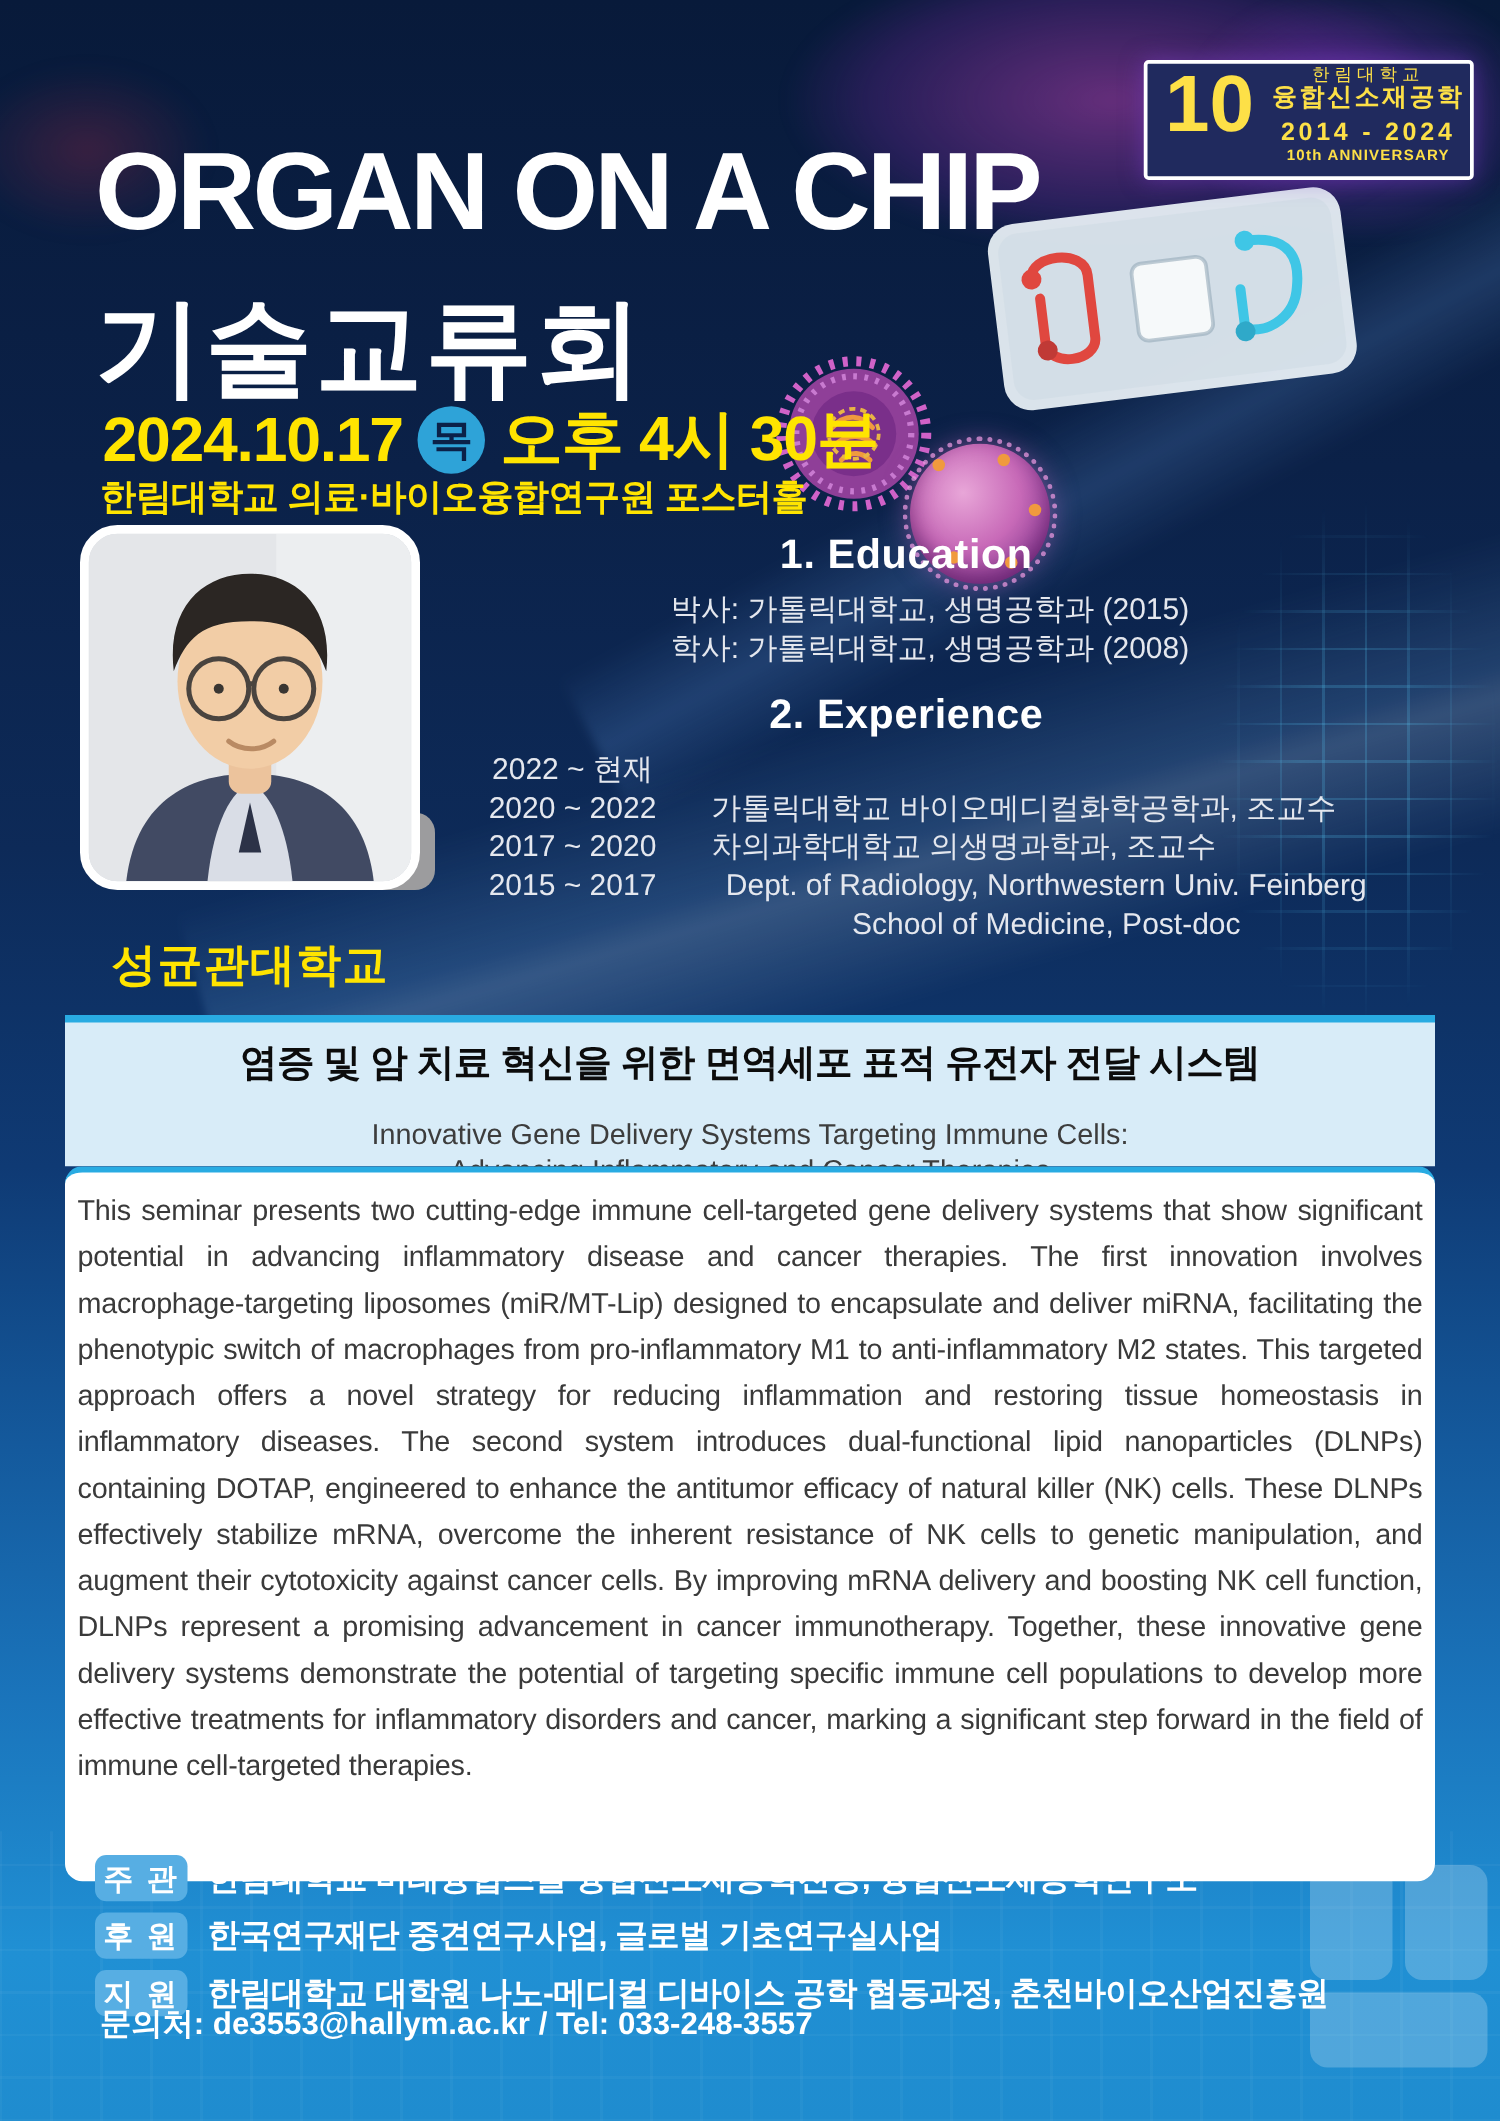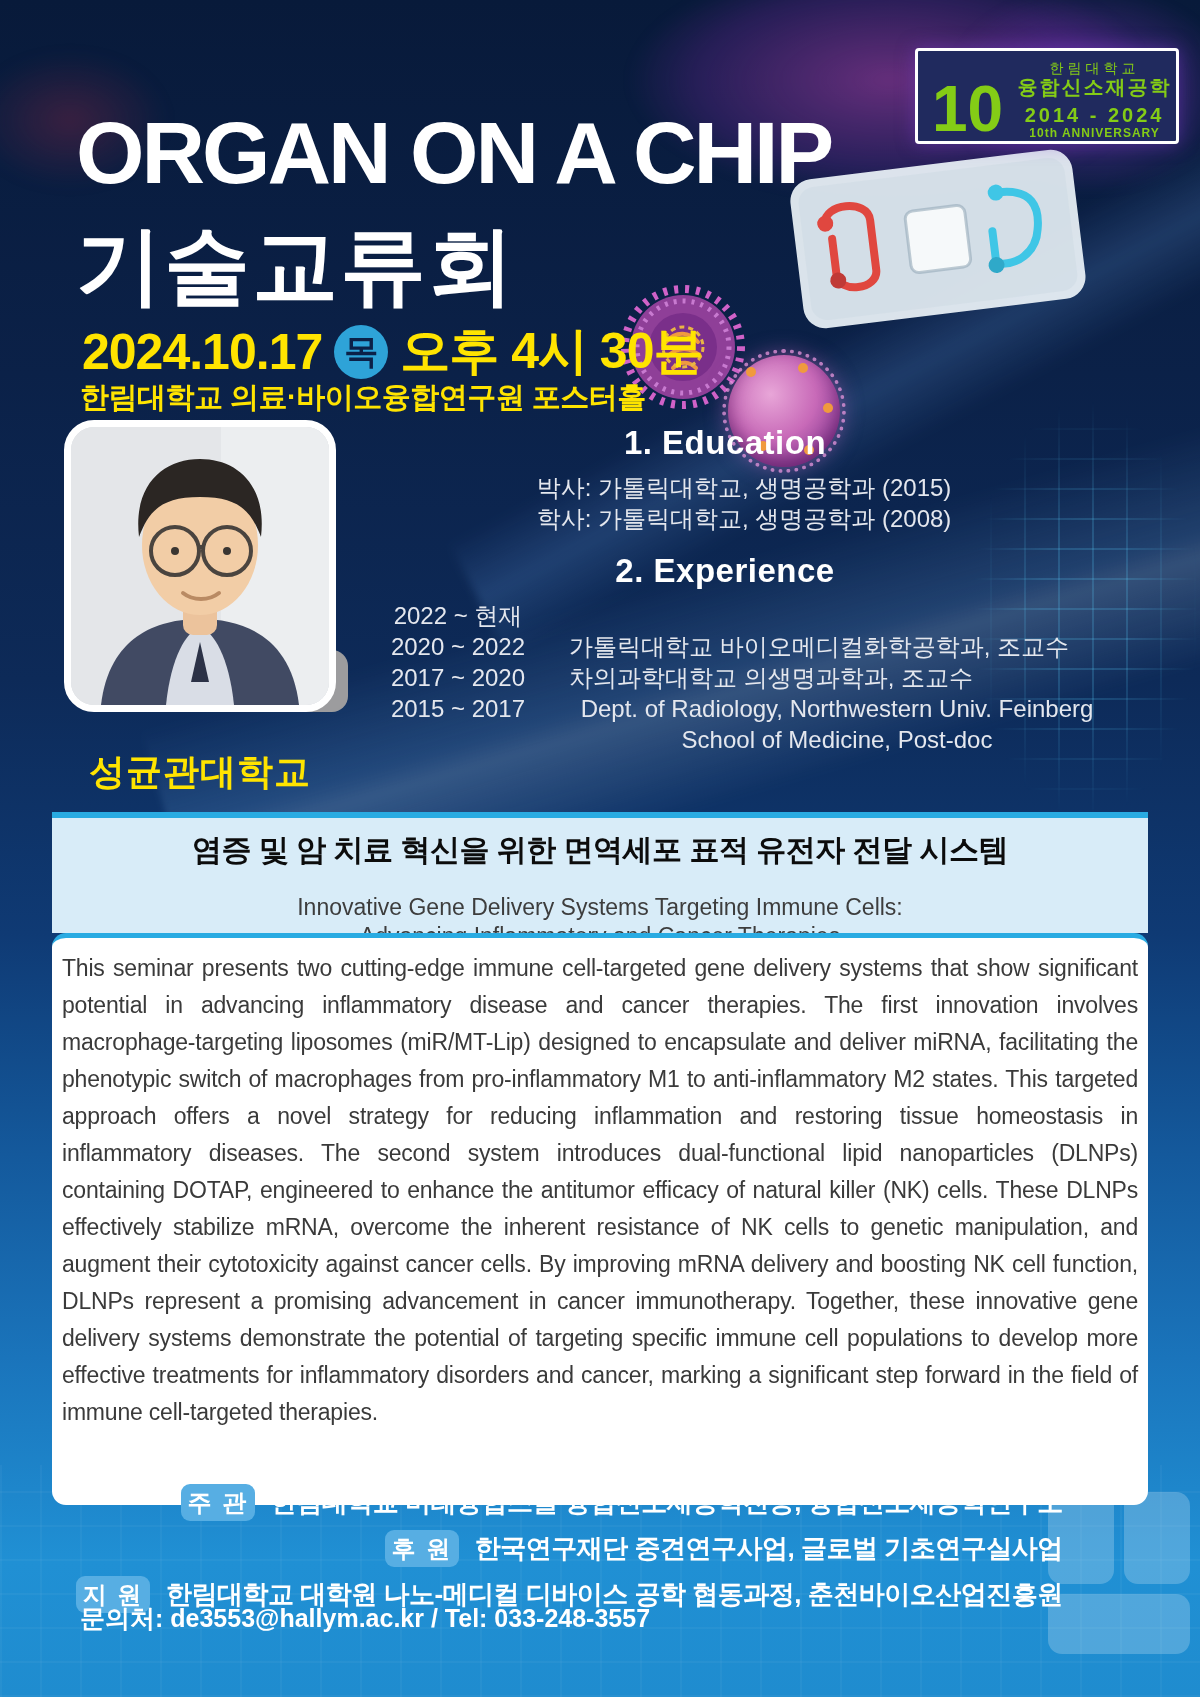--- a/index.html
+++ b/index.html
@@ -35,30 +35,30 @@
       repeating-linear-gradient(0deg,rgba(255,255,255,.10) 0 2px,transparent 2px 34px),
       repeating-linear-gradient(90deg,rgba(255,255,255,.10) 0 2px,transparent 2px 40px);}
   .footer-glass{position:absolute;border-radius:14px;background:rgba(255,255,255,.22);pointer-events:none;}
   .fg1{left:1048px;top:1492px;width:66px;height:92px;}
   .fg2{left:1124px;top:1492px;width:66px;height:92px;}
   .fg3{left:1048px;top:1594px;width:142px;height:60px;}
 
   
   .session{position:absolute;left:80px;top:52px;font-size:54px;font-weight:800;color:#ffe400;letter-spacing:-1px;}
   .title-en{position:absolute;left:76px;top:102px;font-size:88px;font-weight:800;color:#ffffff;letter-spacing:-3px;white-space:nowrap;}
-  .title-ko{position:absolute;left:76px;top:208px;font-size:86px;font-weight:800;color:#ffffff;letter-spacing:2px;}
+  .title-ko{position:absolute;left:76px;top:220px;font-size:86px;font-weight:800;color:#ffffff;letter-spacing:2px;}
   .date-row{position:absolute;left:82px;top:318px;display:flex;align-items:center;gap:12px;}
   .date-text,.time-text{font-size:50px;font-weight:800;color:#ffe400;letter-spacing:-1px;}
   .day-badge{width:54px;height:54px;border-radius:50%;background:#2ea3d8;color:#0b2148;
     font-size:34px;font-weight:800;display:flex;align-items:center;justify-content:center;}
   .location{position:absolute;left:80px;top:378px;font-size:29px;font-weight:800;color:#ffe400;letter-spacing:-.5px;}
 
   
   .anniv{position:absolute;left:915px;top:48px;width:258px;height:90px;background:#202a5e;
-    border:3px solid #ffffff;border-radius:4px;display:flex;align-items:flex-end;color:#84cc16;
+    border:3px solid #ffffff;border-radius:4px;display:flex;align-items:flex-start;color:#fde047;
     box-shadow:0 0 18px rgba(120,60,200,.5);}
   .anniv-num{font-size:64px;font-weight:800;line-height:1;padding:0 10px 0 14px;}
   .anniv-col{display:flex;flex-direction:column;align-items:center;flex:1;line-height:1.15;}
   .anniv-org1{font-size:14px;letter-spacing:4px;}
   .anniv-org2{font-size:20px;font-weight:700;letter-spacing:2px;}
   .anniv-years{font-size:20px;font-weight:700;letter-spacing:3px;margin-top:5px;}
   .anniv-label{font-size:12px;font-weight:700;letter-spacing:1px;}
 
   
   .chip{position:absolute;left:788px;top:150px;transform:rotate(-7deg);pointer-events:none;}
@@ -97,21 +97,21 @@
   .talk-en{font-size:23px;color:#3d3d3d;line-height:29px;}
   .talk-en.first{margin-top:22px;}
 
   
   .abstract-box{position:absolute;left:52px;top:933px;width:1096px;height:572px;background:#ffffff;
     border-top:5px solid #29abe2;box-sizing:border-box;z-index:4;border-radius:14px;}
   .abstract-text{margin:12px 10px 0 10px;font-size:23px;line-height:37px;color:#3a3a3a;
     text-align:justify;letter-spacing:-.2px;}
 
   
-  .footer-rows{position:absolute;left:76px;top:1484px;display:flex;flex-direction:column;gap:9px;z-index:4;align-items:flex-end;}
+  .footer-rows{position:absolute;left:76px;top:1484px;display:flex;flex-direction:column;gap:9px;z-index:4;}
   .footer-row{display:flex;align-items:center;gap:16px;}
   .footer-badge{width:74px;height:37px;border-radius:9px;background:#57aee3;color:#ffffff;
     font-size:24px;font-weight:700;display:flex;align-items:center;justify-content:center;letter-spacing:2px;}
   .footer-text{color:#ffffff;font-size:26px;font-weight:700;letter-spacing:-.5px;}
   .contact{position:absolute;left:80px;top:1602px;color:#ffffff;font-size:25px;font-weight:600;z-index:4;}
 </style>
 </head>
 <body>
 
 <div class="page">

